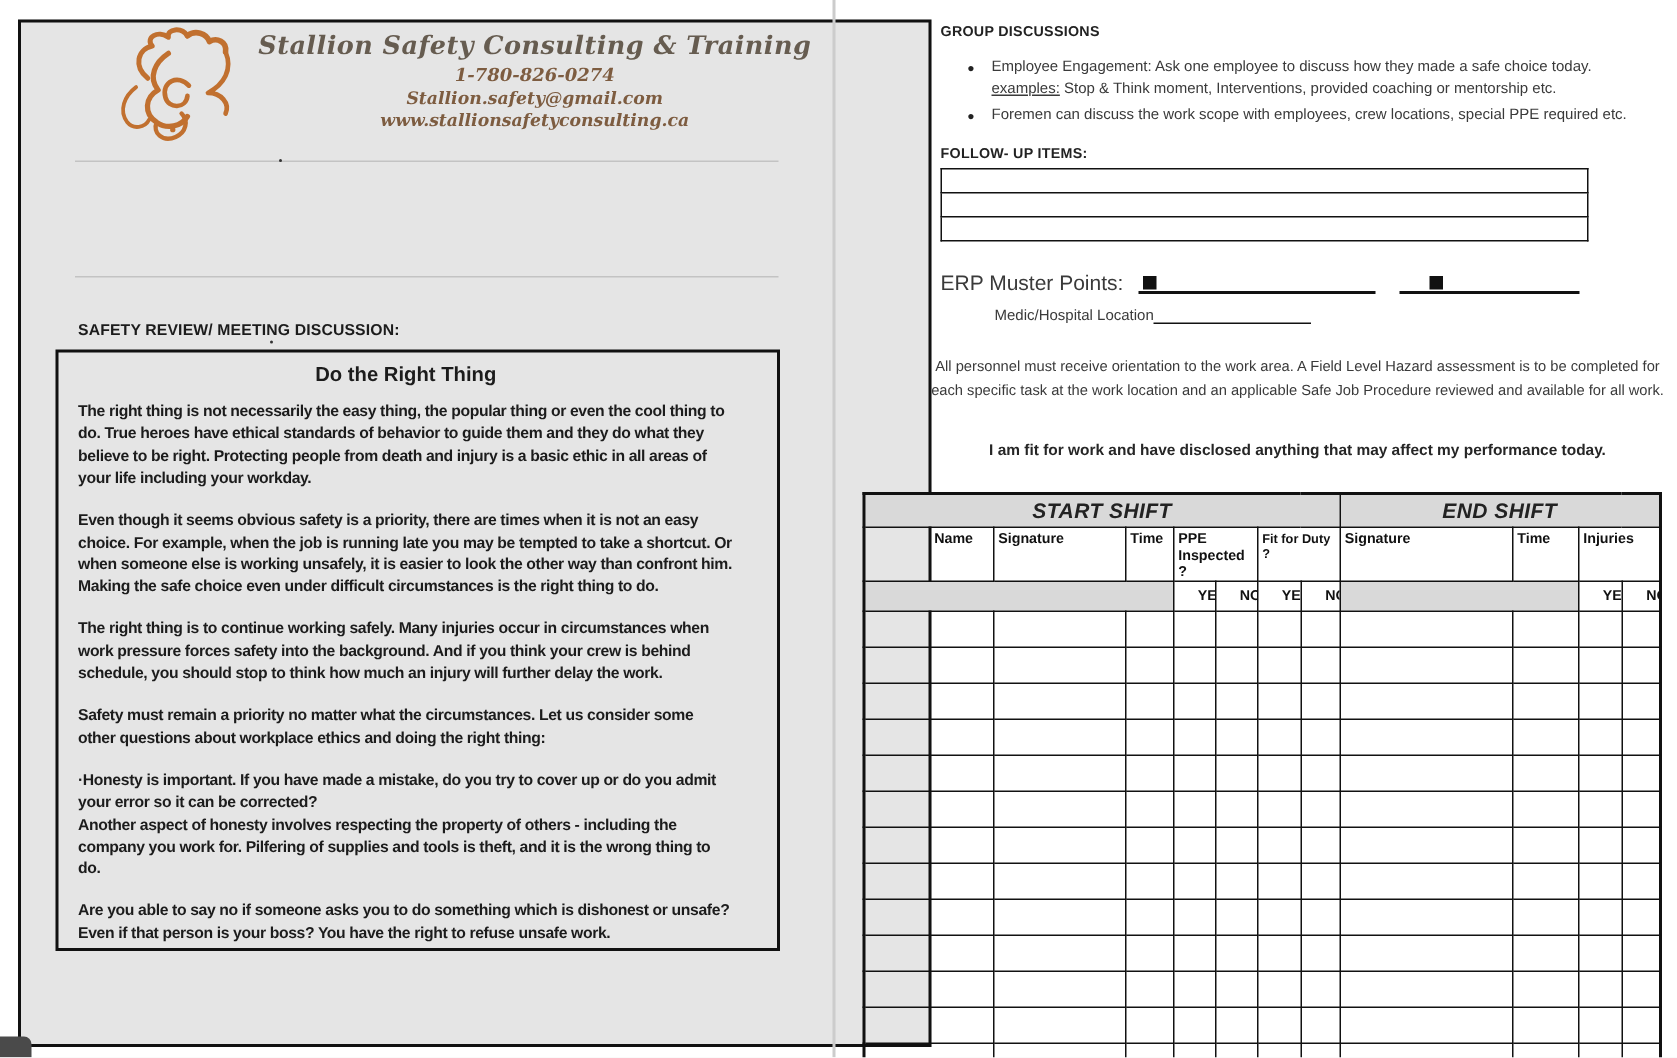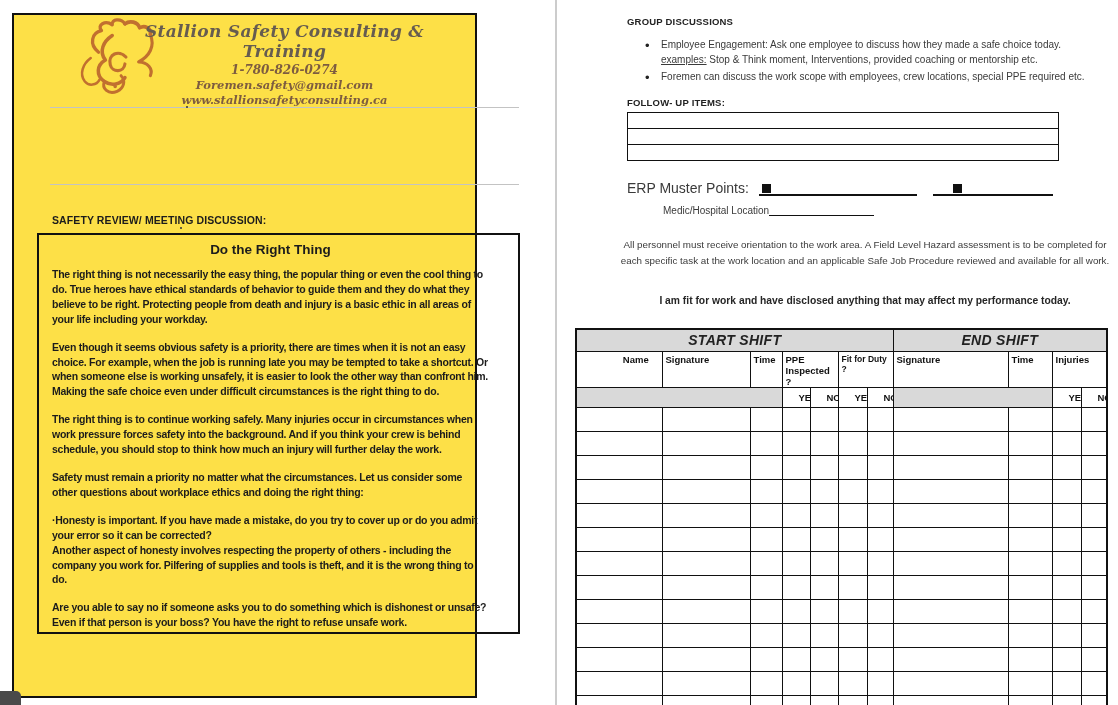--- a/index.html
+++ b/index.html
@@ -1,21 +1,21 @@
 <!DOCTYPE html>
 <html><head>
 <meta charset="utf-8">
 <style>
   * { margin:0; padding:0; box-sizing:border-box; }
   html,body { background:#ffffff; }
   body { font-family:"Liberation Sans","DejaVu Sans",sans-serif; color:#1c1c1c; }
   .stage { position:relative; width:1118px; height:705px; background:#ffffff; overflow:hidden; }
 
   
-  .left-page { position:absolute; left:12px; top:13px; width:465px; height:685px; border:2px solid #111; background:#fde047; }
+  .left-page { position:absolute; left:12px; top:13px; width:609px; height:685px; border:2px solid #111; background:#e5e5e5; }
   .logo { position:absolute; left:55px; top:2px; width:108px; height:88px; }
   .lp-header { position:absolute; left:90px; right:10px; top:6px; text-align:center;
                font-family:"DejaVu Serif",serif; font-style:italic; font-weight:bold; }
   .company-name { font-size:17px; color:#665c50; letter-spacing:.3px; }
   .contact-line { font-size:12px; color:#7d5c40; margin-top:2px; }
   .contact-line.sm { font-size:11.5px; margin-top:1px; }
   .rule { position:absolute; left:36px; width:469px; height:1px; background:#c3c3c3; }
   .rule-1 { top:92px; }
   .rule-2 { top:169px; }
   .toolbox { position:absolute; left:0; right:0; top:101px; text-align:center; font-weight:bold; }
@@ -86,21 +86,21 @@
       <path d="M44,19 C35,25 30,35 37,44 C28,49 27,60 36,66 C43,71 53,69 57,62" stroke-width="3.6"></path>
       <path d="M36,66 C33,73 40,80 49,76 C56,73 58,65 53,60" stroke-width="3"></path>
       <path d="M58,41 C51,33 39,38 42,49 C44,57 56,57 57,48" stroke-width="3.2"></path>
       <path d="M22,42 C14,48 10,58 16,66 C20,71 28,70 31,64" stroke-width="2.6"></path>
       <circle cx="47" cy="71" r="1.8" fill="#c1702f" stroke="none"></circle>
     </svg>
 
     <div class="lp-header">
       <div class="company-name">Stallion Safety Consulting &amp; Training</div>
       <div class="contact-line">1-780-826-0274</div>
-      <div class="contact-line sm">Foremen.safety@gmail.com</div>
+      <div class="contact-line sm">Stallion.safety@gmail.com</div>
       <div class="contact-line sm">www.stallionsafetyconsulting.ca</div>
     </div>
 
     <div class="rule rule-1"></div>
     <div class="stray-dot" style="left:172px; top:91px;"></div>
 
 
     <div class="rule rule-2"></div>
 
     <div class="safety-label">SAFETY REVIEW/ MEETING DISCUSSION:</div>

